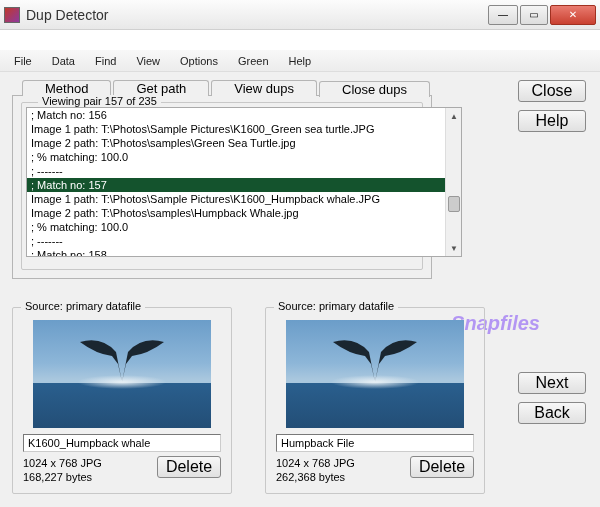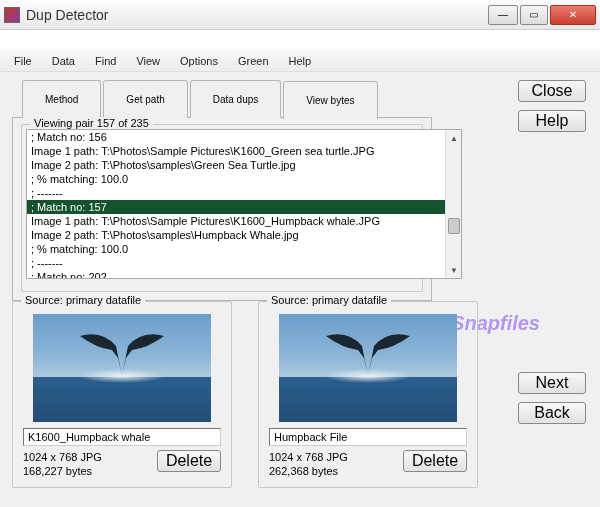--- a/index.html
+++ b/index.html
@@ -12,45 +12,45 @@
 .winbtn { width: 30px; height: 20px; border: 1px solid #888; display: flex; align-items: center; justify-content: center; font-size: 10px; background: linear-gradient(to bottom,#f5f5f5,#ddd); border-radius: 2px; margin-left: 2px; }
 .winbtn.max { width: 28px; }
 .winbtn.close { background: linear-gradient(to bottom,#e97b6f,#c94030); color: #fff; width: 46px; border-color: #a03020; }
 
 .menubar { height: 22px; background: linear-gradient(to bottom,#f8f8f8,#ececec); display: flex; align-items: center; padding: 0 4px; border-bottom: 1px solid #ddd; margin-top: 20px; }
 .menuitem { padding: 2px 10px; color: #222; cursor: default; }
 
 .client { position: relative; padding: 8px 12px 10px 12px; height: calc(507px - 30px - 22px); background: #f0f0f0; }
 
 .tabs { display: flex; gap: 2px; margin-left: 10px; }
-.tab { border: 1px solid #b5b5b5; border-bottom: none; padding: 13px 22px; background: #f0f0f0; border-radius: 3px 3px 0 0; font-size: 10px; cursor: default; }
+.tab { border: 1px solid #b5b5b5; border-bottom: none; padding: 0 22px; background: #f0f0f0; border-radius: 3px 3px 0 0; font-size: 13px; cursor: default; }
 .tab.active { background: #f0f0f0; position: relative; top: 1px; z-index: 2; }
 
 .tabpanel { border: 1px solid #b5b5b5; background: #f0f0f0; padding: 6px 8px 8px 8px; width: 420px; height: 184px; margin-top: -1px; }
 
 .groupbox { border: 1px solid #c8c8c8; border-radius: 2px; padding: 4px 4px 4px 4px; height: 168px; position: relative; }
-.groupbox .legend { position: absolute; top: -8px; left: 8px; background: #f0f0f0; padding: 0 4px; font-size: 11px; }
+.groupbox .legend { position: absolute; top: -8px; left: 16px; background: #f0f0f0; padding: 0 4px; font-size: 11px; }
 
 .listbox { background: #fff; border: 1px solid #aaa; width: 436px; height: 150px; overflow: hidden; font-size: 11px; position: relative; }
 .listline { padding: 1px 4px; white-space: nowrap; }
 .listline.sel { background: #14532d; color: #fff; }
 .scrollbar { position: absolute; right: 0; top: 0; width: 16px; height: 100%; background: #f0f0f0; border-left: 1px solid #ddd; }
 .scrollbar .thumb { position: absolute; left: 2px; width: 12px; height: 16px; top: 88px; background: #ccc; border: 1px solid #999; border-radius: 2px; }
 .scrollbar .arrow { position: absolute; left: 0; width: 16px; height: 16px; display: flex; align-items: center; justify-content: center; font-size: 8px; color: #555; }
 .scrollbar .arrow.up { top: 0; }
 .scrollbar .arrow.down { bottom: 0; }
 
 .sidebtns { position: absolute; right: 14px; top: 8px; display: flex; flex-direction: column; gap: 8px; }
 .btn { width: 68px; height: 22px; border: 1px solid #888; background: linear-gradient(to bottom,#f7f7f7,#e1e1e1); border-radius: 3px; font-size: 16px; display: flex; align-items: center; justify-content: center; cursor: default; }
 
 .navbtns { position: absolute; right: 14px; top: 300px; display: flex; flex-direction: column; gap: 8px; }
 
 .watermark { position: absolute; right: 60px; top: 240px; color: #8b5cf6; font-size: 20px; font-weight: bold; opacity: 0.6; font-style: italic; pointer-events: none; }
 
-.previews { display: flex; gap: 26px; }
+.previews { display: flex; gap: 33px; margin-top: 28px; }
 .previewbox { border: 1px solid #c8c8c8; border-radius: 2px; padding: 8px; width: 220px; position: relative; }
 .previewbox .legend { position: absolute; top: -8px; left: 8px; background: #f0f0f0; padding: 0 4px; font-size: 11px; }
 .thumb-img { width: 178px; height: 108px; margin: 4px auto 6px auto; display: block; position: relative; overflow: hidden; }
 .sky { position: absolute; inset: 0; background: linear-gradient(to bottom,#6b9dc9 0%,#8db6d8 40%,#a9c7de 55%); }
 .sea { position: absolute; left:0; right:0; bottom:0; height:42%; background: linear-gradient(to bottom,#2a5f8e,#234e76); }
 .whaletail { position: absolute; left: 50%; bottom: 38%; transform: translateX(-50%); }
 .whaletail svg { display: block; }
 .splash { position: absolute; left: 50%; bottom: 36%; transform: translateX(-50%); width: 90px; height: 14px; background: radial-gradient(ellipse at center,#e8f0f5 0%,rgba(232,240,245,0) 70%); }
 
 .filename-box { border: 1px inset #ccc; background: #fff; padding: 2px 4px; font-size: 11px; margin: 0 2px 4px 2px; }
@@ -79,40 +79,40 @@
   <div class="menuitem">Options</div>
   <div class="menuitem">Green</div>
   <div class="menuitem">Help</div>
 </div>
 
 <div class="client">
 
   <div class="tabs">
     <div class="tab">Method</div>
     <div class="tab">Get path</div>
-    <div class="tab">Data dups</div>
-    <div class="tab active">View bytes</div>
+    <div class="tab">View dups</div>
+    <div class="tab active">Close dups</div>
   </div>
 
   <div class="tabpanel">
     <div class="groupbox">
       <div class="legend">Viewing pair 157 of 235</div>
       <div class="listbox">
         <div id="list-lines">
             <div class="listline">; Match no: 156</div>
             <div class="listline">Image 1 path: T:\Photos\Sample Pictures\K1600_Green sea turtle.JPG</div>
             <div class="listline">Image 2 path: T:\Photos\samples\Green Sea Turtle.jpg</div>
             <div class="listline">; % matching: 100.0</div>
             <div class="listline">; -------</div>
             <div class="listline sel">; Match no: 157</div>
             <div class="listline">Image 1 path: T:\Photos\Sample Pictures\K1600_Humpback whale.JPG</div>
             <div class="listline">Image 2 path: T:\Photos\samples\Humpback Whale.jpg</div>
             <div class="listline">; % matching: 100.0</div>
             <div class="listline">; -------</div>
-            <div class="listline">; Match no: 202</div>
+            <div class="listline">; Match no: 158</div>
           </div>
         <div class="scrollbar">
           <div class="arrow up">▲</div>
           <div class="thumb"></div>
           <div class="arrow down">▼</div>
         </div>
       </div>
     </div>
   </div>
 

